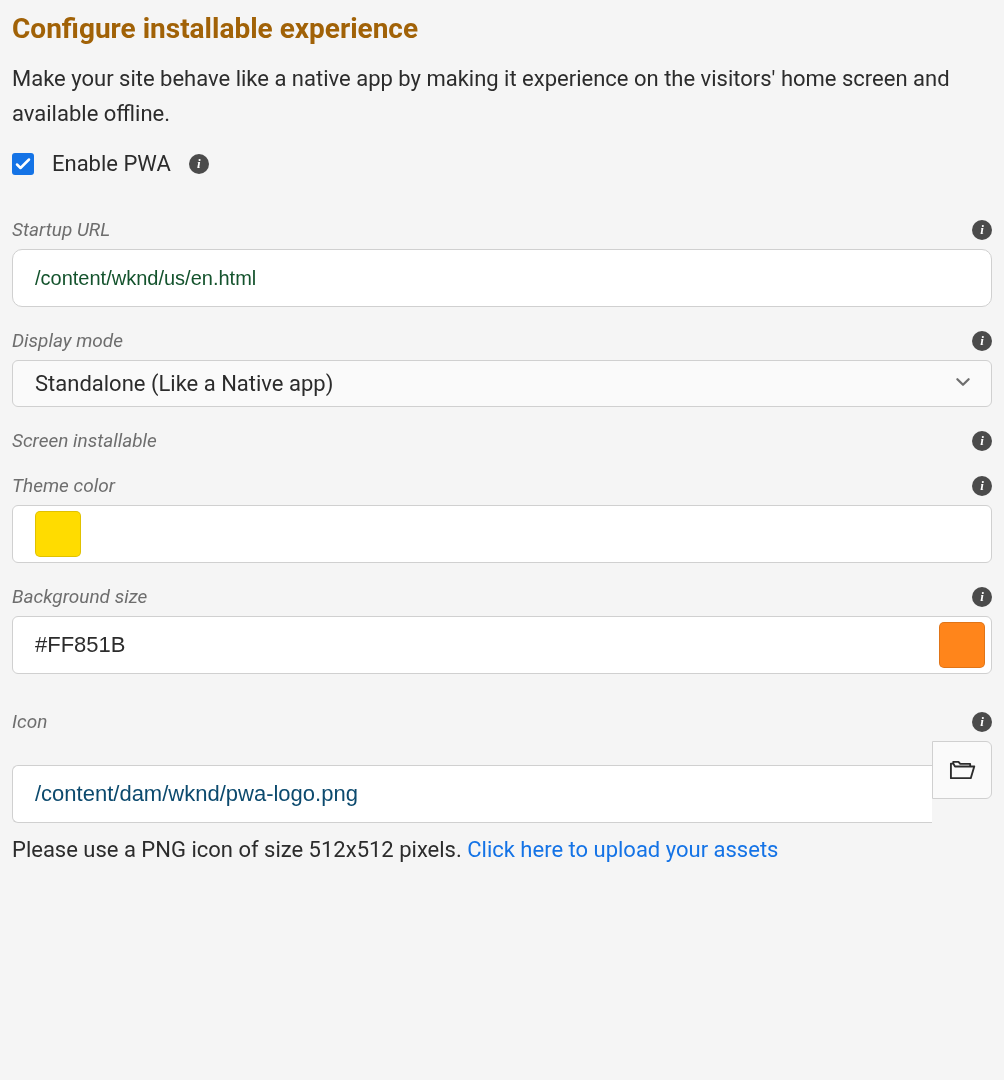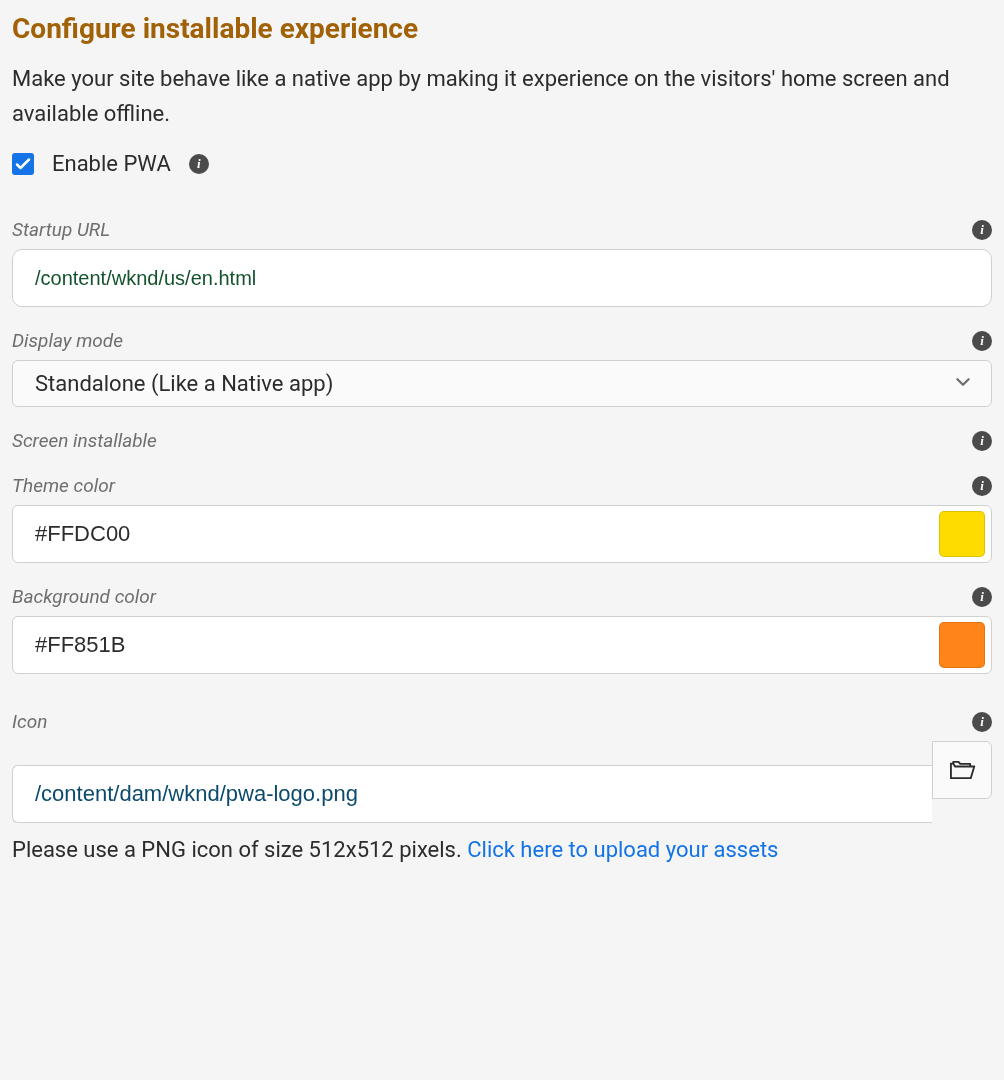--- a/index.html
+++ b/index.html
@@ -221,28 +221,27 @@
     <span class="info-icon">i</span>
   </div>
 </div>
 
 <div class="field-group">
   <div class="field-label-row">
     <span class="field-label">Theme color</span>
     <span class="info-icon">i</span>
   </div>
   <div class="color-input-wrap">
-    <input class="color-input-text" type="text" value="#FFDC00" style="">
     <div class="color-swatch" style="background: rgb(255, 220, 0);"></div>
   </div>
 </div>
 
 <div class="field-group">
   <div class="field-label-row">
-    <span class="field-label">Background color</span>
+    <span class="field-label">Background size</span>
     <span class="info-icon">i</span>
   </div>
   <div class="color-input-wrap">
     <input class="color-input-text" type="text" value="#FF851B" style="">
     <div class="color-swatch" style="background: rgb(255, 133, 27);"></div>
   </div>
 </div>
 
 <div class="field-group icon-section">
   <div class="field-label-row">

